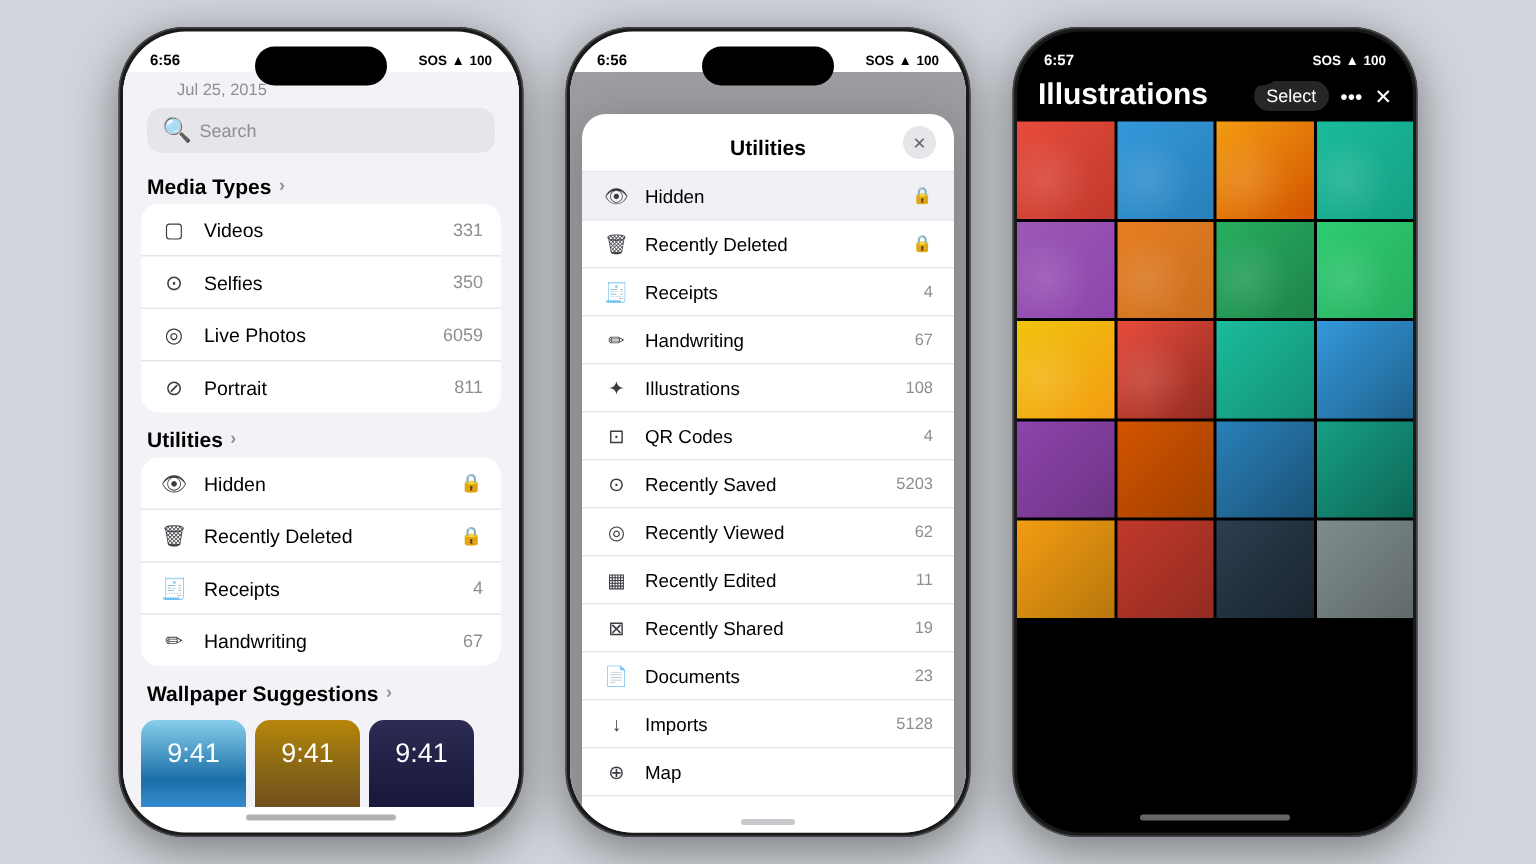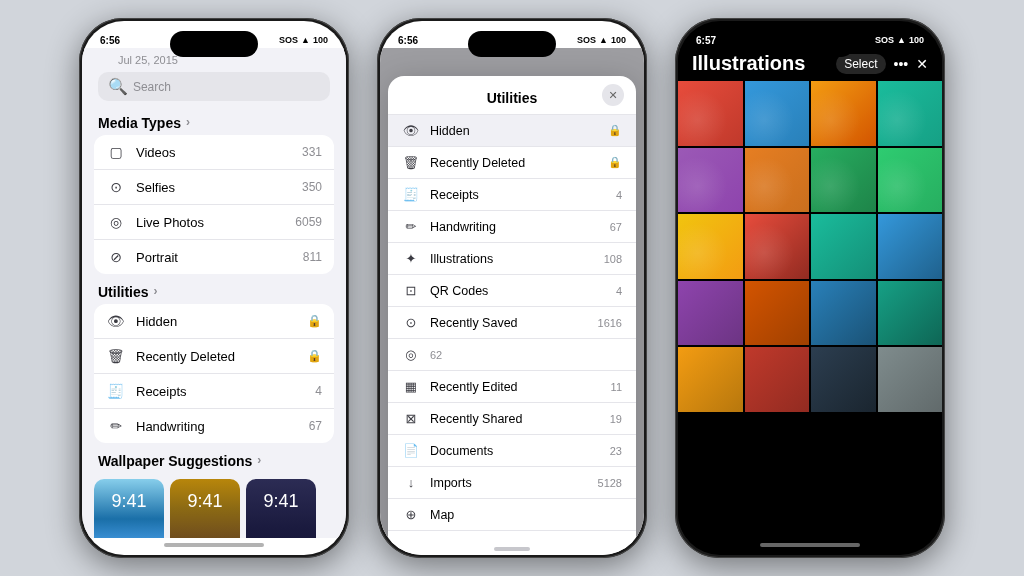--- a/index.html
+++ b/index.html
@@ -524,24 +524,25 @@
           <span class="sheet-item-count">108</span>
         </div>
         <div class="sheet-list-item">
           <span class="sheet-item-icon">⊡</span>
           <span class="sheet-item-label">QR Codes</span>
           <span class="sheet-item-count">4</span>
         </div>
         <div class="sheet-list-item">
           <span class="sheet-item-icon">⊙</span>
           <span class="sheet-item-label">Recently Saved</span>
-          <span class="sheet-item-count">1616</span>
+          <span class="sheet-item-count">5203</span>
         </div>
         <div class="sheet-list-item">
           <span class="sheet-item-icon">◎</span>
+          <span class="sheet-item-label">Recently Viewed</span>
           <span class="sheet-item-count">62</span>
         </div>
         <div class="sheet-list-item">
           <span class="sheet-item-icon">▦</span>
           <span class="sheet-item-label">Recently Edited</span>
           <span class="sheet-item-count">11</span>
         </div>
         <div class="sheet-list-item">
           <span class="sheet-item-icon">⊠</span>
           <span class="sheet-item-label">Recently Shared</span>

